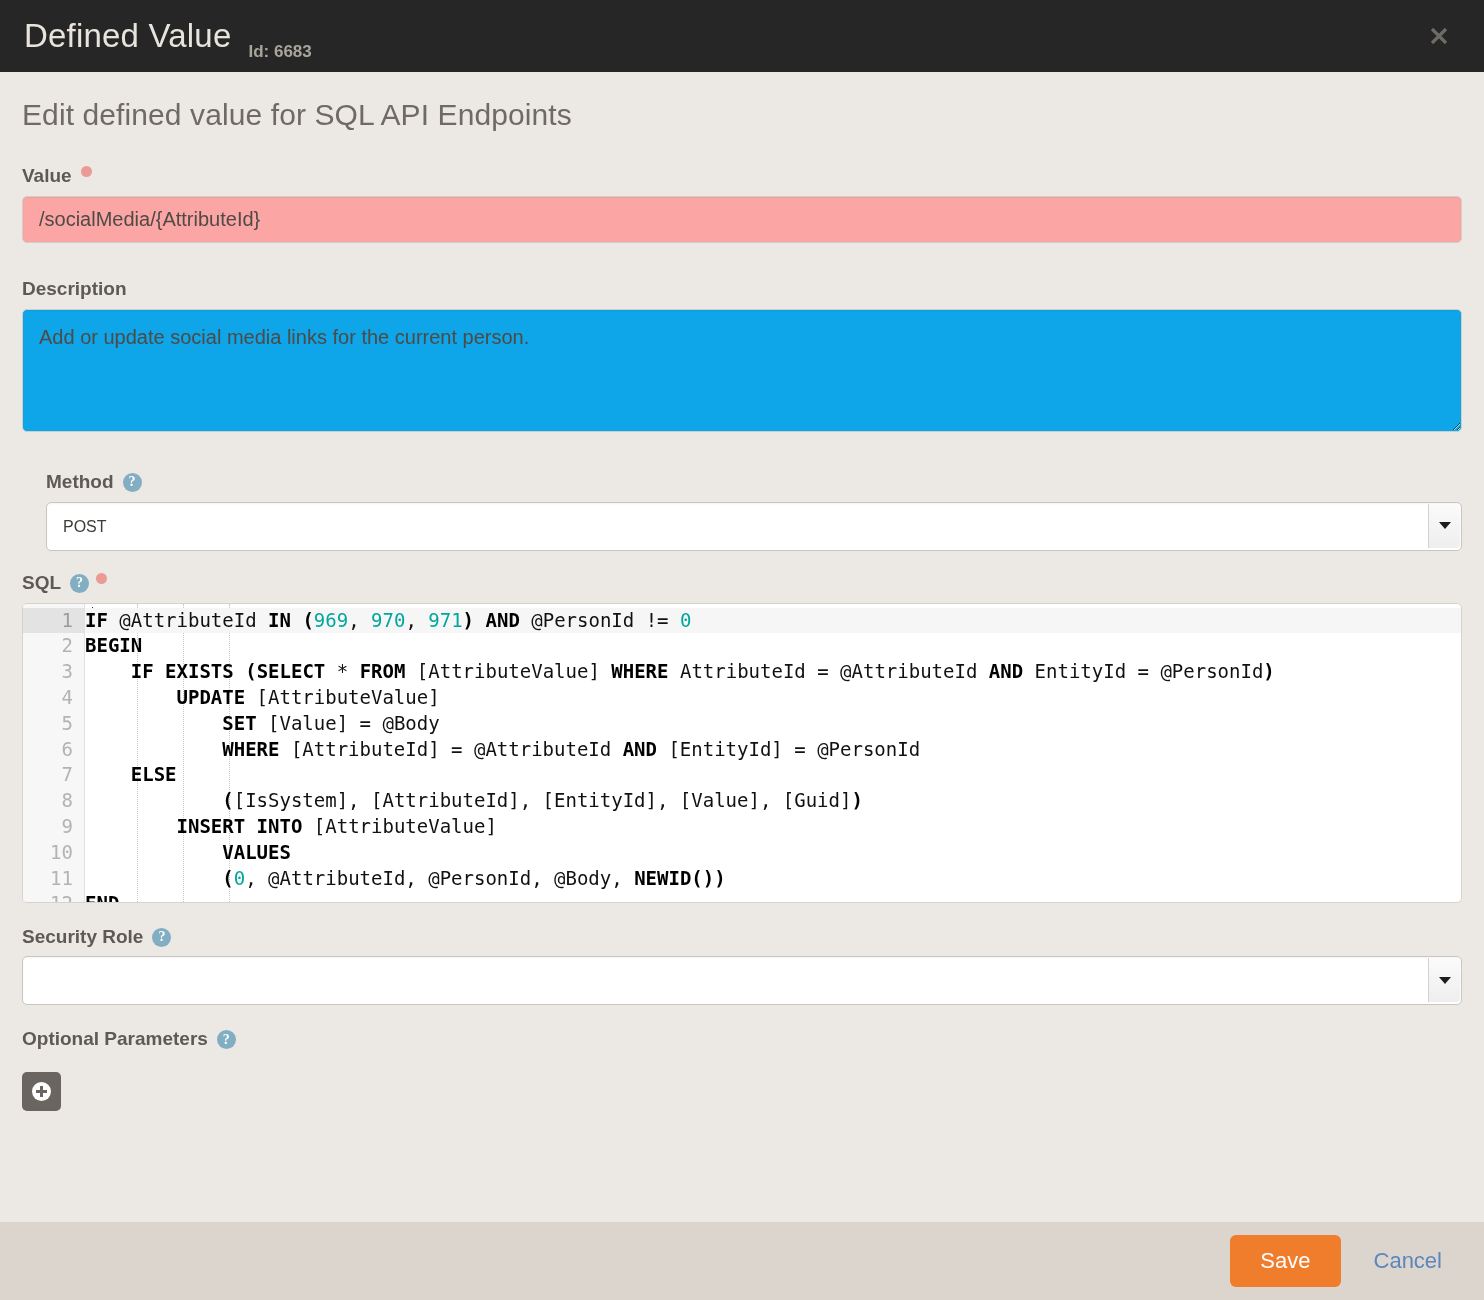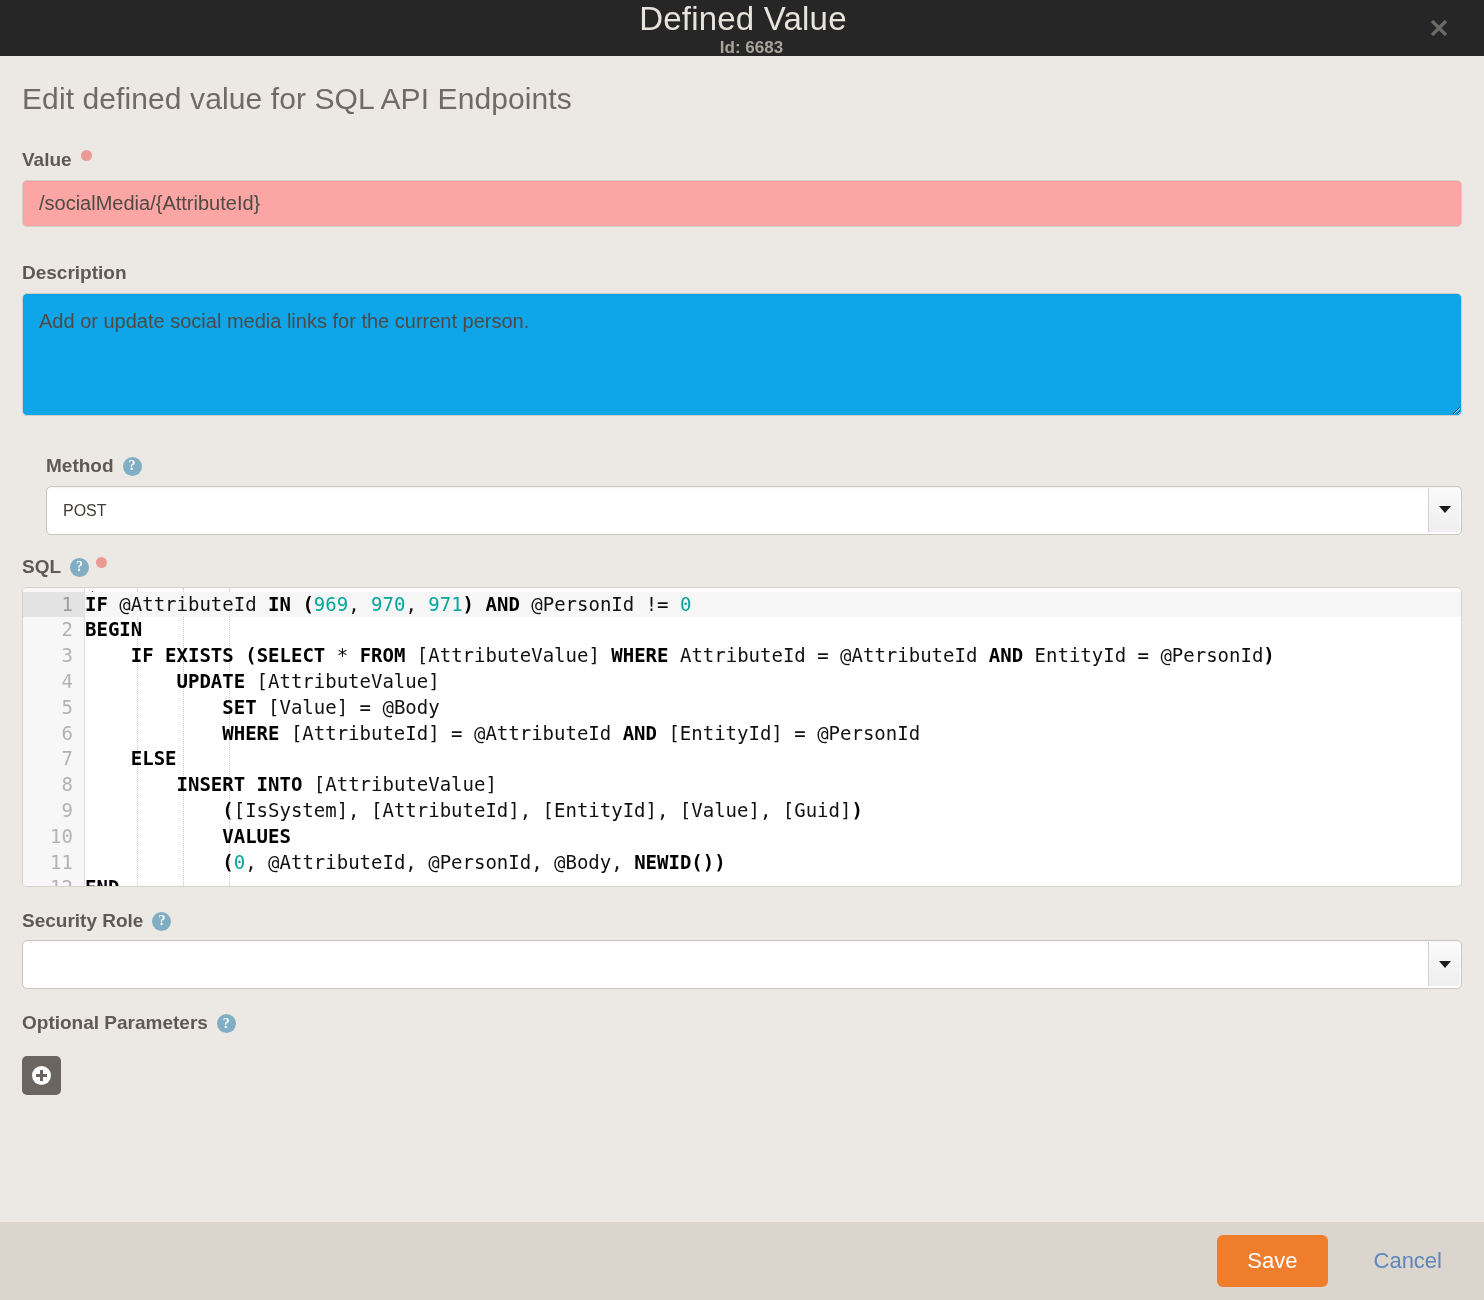--- a/index.html
+++ b/index.html
@@ -8,41 +8,40 @@
     width: 1484px;
     height: 1300px;
     background: #ece9e4;
     font-family: "Liberation Sans", sans-serif;
     overflow: hidden;
     position: relative;
   }
 
   
   .titlebar {
-    height: 56px;
+    height: 72px;
     background: #262626;
     display: flex;
     align-items: center;
     padding: 0 22px 0 24px;
     position: relative;
-    flex-direction: column;
   }
   .titlebar-title {
     font-size: 33px;
     color: #e8e4dd;
     font-weight: 400;
     letter-spacing: .2px;
   }
   .titlebar-id {
     font-size: 17px;
     color: #a9a49c;
     font-weight: 700;
     margin-left: 17px;
     position: relative;
-    top: 0;
+    top: 16px;
   }
   .titlebar-close {
     position: absolute;
     right: 30px;
     top: 50%;
     transform: translateY(-50%);
     width: 30px;
     height: 30px;
     cursor: pointer;
     display: flex;
@@ -270,21 +269,21 @@
   
   .modal-footer {
     position: absolute;
     left: 0; right: 0; bottom: 0;
     height: 78px;
     background: #dcd5cd;
     display: flex;
     align-items: center;
     justify-content: flex-end;
     padding-right: 38px;
-    gap: 42px;
+    gap: 29px;
   }
   .btn-save {
     background: #ef7d2b;
     color: #ffffff;
     border: none;
     border-radius: 6px;
     font-size: 22px;
     font-weight: 400;
     padding: 13px 30px;
     cursor: pointer;
@@ -375,22 +374,22 @@
             <i style="left:144px;"></i>
         </div>
         <div class="cursor"></div>
       <div class="code-line active"><span class="tok-kw">IF</span> @AttributeId <span class="tok-kw">IN</span> <span class="tok-paren">(</span><span class="tok-num">969</span>, <span class="tok-num">970</span>, <span class="tok-num">971</span><span class="tok-paren">)</span> <span class="tok-kw">AND</span> @PersonId != <span class="tok-num">0</span></div>
           <div class="code-line"><span class="tok-kw">BEGIN</span></div>
           <div class="code-line">    <span class="tok-kw">IF</span> <span class="tok-kw">EXISTS</span> <span class="tok-paren">(</span><span class="tok-kw">SELECT</span> * <span class="tok-kw">FROM</span> [AttributeValue] <span class="tok-kw">WHERE</span> AttributeId = @AttributeId <span class="tok-kw">AND</span> EntityId = @PersonId<span class="tok-paren">)</span></div>
           <div class="code-line">        <span class="tok-kw">UPDATE</span> [AttributeValue]</div>
           <div class="code-line">            <span class="tok-kw">SET</span> [Value] = @Body</div>
           <div class="code-line">            <span class="tok-kw">WHERE</span> [AttributeId] = @AttributeId <span class="tok-kw">AND</span> [EntityId] = @PersonId</div>
           <div class="code-line">    <span class="tok-kw">ELSE</span></div>
+          <div class="code-line">            <span class="tok-paren">(</span>[IsSystem], [AttributeId], [EntityId], [Value], [Guid]<span class="tok-paren">)</span></div>
           <div class="code-line">        <span class="tok-kw">INSERT</span> <span class="tok-kw">INTO</span> [AttributeValue]</div>
-          <div class="code-line">            <span class="tok-paren">(</span>[IsSystem], [AttributeId], [EntityId], [Value], [Guid]<span class="tok-paren">)</span></div>
           <div class="code-line">            <span class="tok-kw">VALUES</span></div>
           <div class="code-line">            <span class="tok-paren">(</span><span class="tok-num">0</span>, @AttributeId, @PersonId, @Body, <span class="tok-kw">NEWID</span><span class="tok-paren">(</span><span class="tok-paren">)</span><span class="tok-paren">)</span></div>
           <div class="code-line"><span class="tok-kw">END</span></div>
         </div>
     </div>
   </div>
 
   <div class="field" style="margin-bottom:24px;">
     <div class="field-label">
       <span>Security Role</span>

